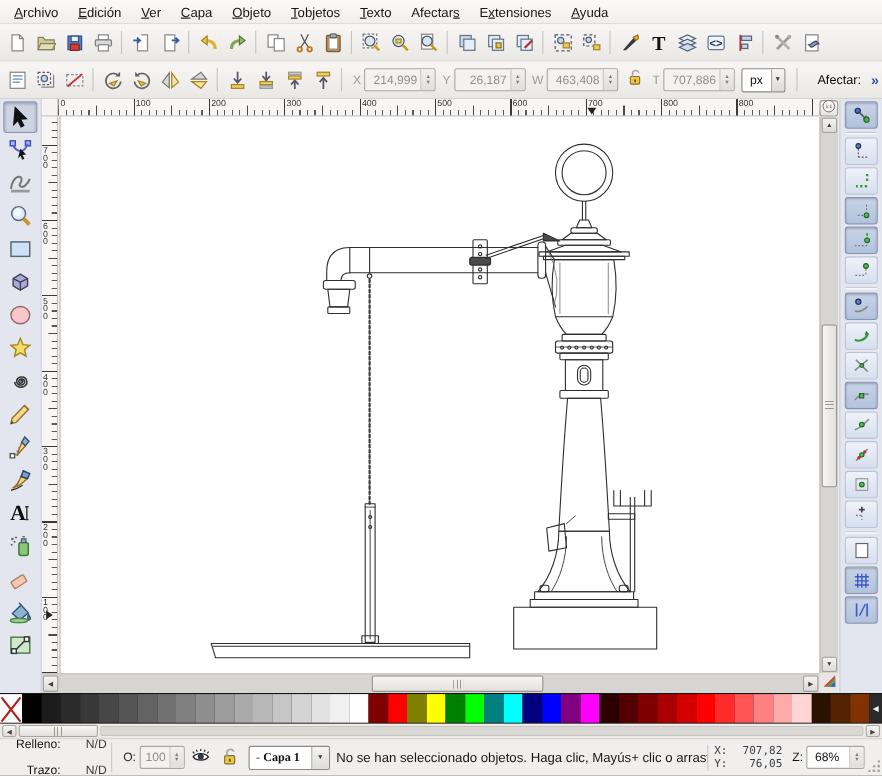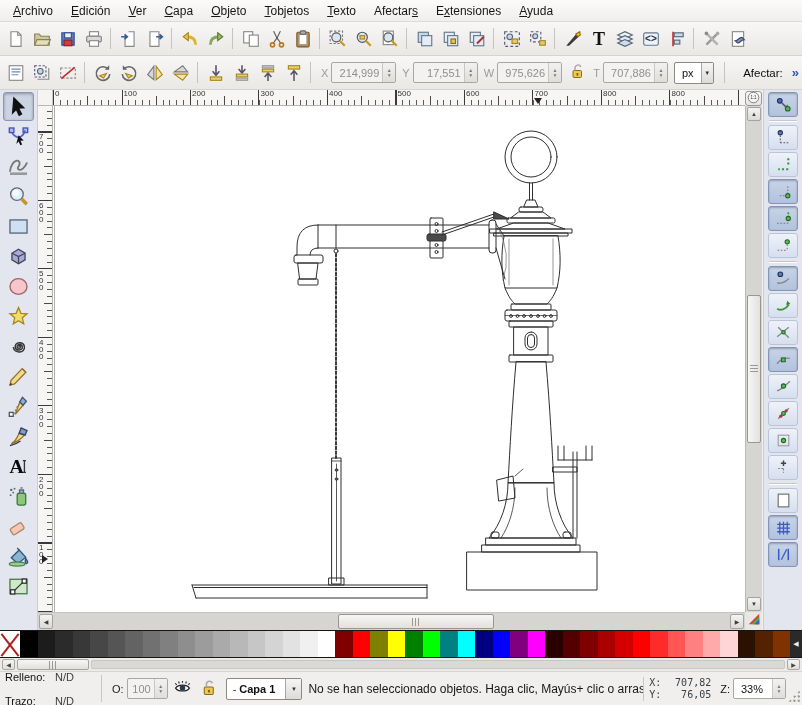--- a/index.html
+++ b/index.html
@@ -101,29 +101,29 @@
   .swatch.none::after{transform:rotate(-52deg);}
   #pal-more{flex:0 0 12px;display:flex;align-items:center;justify-content:center;color:#f0f0f0;font-size:7px;background:#2a2a2a;}
 
   #palscroll{position:absolute;left:0;top:658px;height:13px;right:0;background:#eceae7;display:flex;align-items:center;padding:1px 2px;}
   .psbtn{width:13px;height:11px;display:flex;align-items:center;justify-content:center;font-size:6px;color:#444;background:linear-gradient(#f6f5f4,#e0deda);border:1px solid #aaa8a4;border-radius:2px;flex:0 0 auto;}
   #ps-thumb{width:72px;height:11px;margin-left:2px;background:linear-gradient(#f8f7f6,#e2e0dc);border:1px solid #a7a5a1;border-radius:2px;display:flex;align-items:center;justify-content:center;flex:0 0 auto;}
   #ps-track{flex:1;height:9px;background:#dbd9d5;border:1px solid #c8c6c2;border-radius:2px;margin:0 2px;}
 
   
   #statusbar{position:absolute;left:0;top:671px;height:34px;right:0;background:#f0efed;border-top:1px solid #d7d5d1;display:flex;align-items:center;font-size:11px;color:#1c1c1c;}
-  #fs-block{display:grid;grid-template-columns:50px 42px;row-gap:12px;margin-left:5px;flex:0 0 auto;}
+  #fs-block{display:grid;grid-template-columns:50px 42px;row-gap:12px;margin-left:5px;flex:0 0 auto;text-align:right;}
   .fs-lab{color:#111;}
   .fs-val{color:#3c3c3c;}
   .vsep{width:1px;align-self:stretch;background:#c9c7c3;margin:3px 4px;flex:0 0 auto;}
   #opacity{display:flex;align-items:center;margin-left:6px;flex:0 0 auto;}
   #opacity .spin .val{width:26px;}
   .sb-icon{width:22px;height:22px;display:flex;align-items:center;justify-content:center;margin-left:4px;flex:0 0 auto;}
   .sb-icon svg{width:17px;height:17px;}
-  #layer-combo{margin-left:6px;flex:0 0 auto;}
+  #layer-combo{margin-left:6px;flex:0 0 auto;font-family:Liberation Serif, serif;}
   #layer-combo .cval{font-weight:bold;font-size:11px;padding:0 10px 0 6px;}
   #layer-combo .prefix{font-weight:normal;color:#333;margin-right:3px;}
   #status-msg{flex:1 1 auto;overflow:hidden;white-space:nowrap;font-size:12px;color:#181818;padding:0 6px;}
   #coords{display:grid;grid-template-columns:16px 46px;font-family:"DejaVu Sans Mono",monospace;font-size: 10px;color:#3a3f46;line-height:12px;padding:0 5px;border-left:1px solid #c9c7c3;flex:0 0 auto;}
   #coords .cv{text-align:right;}
   #zoomctl{display:flex;align-items:center;margin:0 2px 0 4px;flex:0 0 auto;}
   #zoomctl .zlab{font-size:11px;color:#111;margin-right:3px;}
   #resize-grip{width:12px;height:12px;align-self:flex-end;margin:0 2px 3px 0;background-image:radial-gradient(circle at 2px 2px,#98968f 1.1px,transparent 1.3px);background-size:4.4px 4.4px;clip-path:polygon(100% 0,100% 100%,0 100%);flex:0 0 auto;}
 </style>
 </head>
@@ -420,31 +420,31 @@
           <span class="val">214,999</span>
           <span class="btns">
             <span>▲</span>
             <span>▼</span>
           </span>
         </span>
     </div>
     <div class="fld">
       <span class="fld-label">Y</span>
       <span class="spin">
-          <span class="val">17,551</span>
+          <span class="val">26,187</span>
           <span class="btns">
             <span>▲</span>
             <span>▼</span>
           </span>
         </span>
     </div>
     <div class="fld">
       <span class="fld-label">W</span>
       <span class="spin">
-          <span class="val">975,626</span>
+          <span class="val">463,408</span>
           <span class="btns">
             <span>▲</span>
             <span>▼</span>
           </span>
         </span>
     </div>
     <div class="lockbtn">
         <span><svg viewBox="0 0 16 16" width="16" height="16">
             <rect x="4" y="7.5" width="8.5" height="7" rx="1" fill="#ecc84e" stroke="#8a6d1a"></rect>
             <path d="M6 7.5V5a3 3 0 0 1 5.8-1" fill="none" stroke="#aaa" stroke-width="1.5"></path>
@@ -932,21 +932,21 @@
     <div id="status-msg">No se han seleccionado objetos. Haga clic, Mayús+ clic o arrast</div>
     <div id="coords">
       <span>X:</span>
       <span class="cv">707,82</span>
       <span>Y:</span>
       <span class="cv">76,05</span>
     </div>
     <div id="zoomctl">
       <span class="zlab">Z:</span>
       <span class="spin lite">
-          <span class="val">33%</span>
+          <span class="val">68%</span>
           <span class="btns">
             <span>▲</span>
             <span>▼</span>
           </span>
         </span>
     </div>
     <div id="resize-grip"></div>
   </div>
 </div>
 

